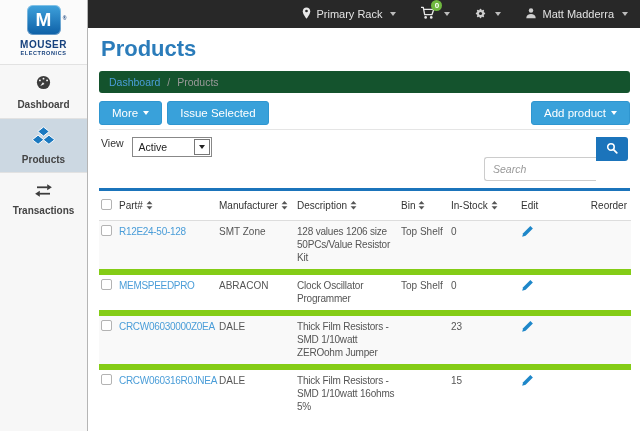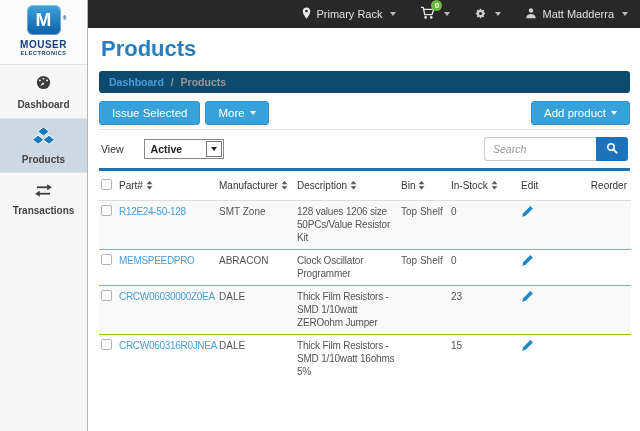--- a/index.html
+++ b/index.html
@@ -35,63 +35,63 @@
   .nav-item { height:54px; border-top:1px solid #e2e2e2; display:flex; flex-direction:column;
               align-items:center; justify-content:center; gap:4px; cursor:pointer; }
   .nav-item.active { background:var(--sidebar-active-bg,#ccd8e2); }
   .nav-label { font-size:10px; font-weight:bold; color:#444; }
 
   
   .main { position:absolute; left:89px; top:28px; width:551px; height:403px;
           background:#fff; padding:4px 10px 0 10px; }
   h1.page-title { color:var(--heading-blue,#2b7cba); font-size:22px; line-height:26px;
                   margin:4px 0 9px 2px; font-weight:bold; }
-  .breadcrumb { background:#0c4a6e; border-radius:3px; padding:5px 10px; font-size:10.5px;
-                color:#999;font-weight:bold; }
+  .breadcrumb { background:#14532d; border-radius:3px; padding:5px 10px; font-size:10.5px;
+                color:#999; }
   .breadcrumb a { color:var(--link-blue,#4a9dd8); text-decoration:none; cursor:pointer; }
   .bc-sep { margin:0 4px; color:#999; }
 
   .toolbar { margin-top:8px; display:flex; align-items:center; }
   .btn { background:var(--accent-blue,#39a1da); border:1px solid #2f96d0; color:#fff;
          font-size:11.5px; font-family:"Liberation Sans",sans-serif; padding:5px 12px;
          border-radius:3px; cursor:pointer; display:inline-flex; align-items:center; }
   .btn + .btn { margin-left:5px; }
   .btn .caret { border-top-color:#fff; margin-left:5px; }
   .spacer { flex:1; }
   .toolbar-divider { border-bottom:1px solid #e5e5e5; margin-top:4px; }
 
-  .filter-row { display:flex; align-items:center; padding:7px 2px 7px 2px;gap:12px; }
+  .filter-row { display:flex; align-items:flex-start; padding:7px 2px 7px 2px; }
   .view-label { font-size:10.5px; color:#333; margin-right:8px; }
   .view-select { width:80px; height:20px; border:1px solid #888; background:#fff;
                  display:inline-flex; align-items:center; justify-content:space-between;
-                 font-size:10.5px; color:#222; padding-left:6px; cursor:pointer;font-weight:bold; }
+                 font-size:10.5px; color:#222; padding-left:6px; cursor:pointer; }
   .select-arrow-box { width:16px; height:16px; margin-right:1px; border:1px solid #777;
                       background:#fff; display:flex; align-items:center; justify-content:center; }
   .select-arrow-box .caret { border-top-color:#222; margin-left:0; }
   .search-group { display:flex; }
   .search-input { width:112px; height:24px; border:1px solid #ccc; border-right:none;
                   border-radius:3px 0 0 3px; font-size:10.5px; font-style:italic;
                   padding:0 8px; color:#444; outline:none;
-                  font-family:"Liberation Sans",sans-serif; }
+                  font-family:"Liberation Sans",sans-serif;margin-top:20px; }
   .search-input::placeholder { color:#999; font-style:italic; }
   .search-btn { width:32px; height:24px; background:var(--dark-blue,#1b74bb); border:none;
                 border-radius:0 3px 3px 0; cursor:pointer; display:flex; align-items:center;
                 justify-content:center; }
   .blue-bar { height:3px; background:var(--dark-blue,#1b74bb); }
 
   
   table.products { width:100%; table-layout:fixed; border-collapse:collapse;
                    font-size:10px; color:#555; }
   th { text-align:left; font-weight:normal; color:#333; padding:8px 4px 8px 2px;
        border-bottom:1px solid #ddd; white-space:nowrap; font-size:10px; }
   th.sortable { cursor:pointer; }
   th .sort-icon { margin-left:3px; vertical-align:-1px; }
   th.col-reorder { text-align:right; padding-right:4px; }
   td { padding:4px 4px 5px 2px; vertical-align:top; line-height:13px; }
-  tbody tr { border-top:1px solid #84cc16; }
+  tbody tr { border-top:6px solid #84cc16; }
   tbody tr:first-child { border-top:none; }
   tbody tr:nth-child(odd) { background:#f9f9f9; }
   td.cell-desc { white-space:pre-line; letter-spacing:-0.2px; }
   td.cell-bin, td.cell-part { white-space:nowrap;margin-left:25px; }
   td.cell-part a { color:var(--link-blue,#4a9dd8); text-decoration:none; cursor:pointer;
                    letter-spacing:-0.3px; }
   .checkbox { display:inline-block; width:11px; height:11px; background:#fff;
               border:1px solid #b3b3b3; border-radius:2px; cursor:pointer; }
   .pencil-btn { cursor:pointer; display:inline-block; }
 </style>
@@ -203,25 +203,25 @@
   <h1 class="page-title">Products</h1>
 
   <div class="breadcrumb">
     <a>Dashboard</a>
     <span class="bc-sep">/</span>
     <span>Products</span>
   </div>
 
   <div class="toolbar">
     <button class="btn">
-      <span>Issue Selected</span>
+      <span>More</span>
+        <span class="caret"></span>
     </button>
     <button class="btn">
-      <span>More</span>
-        <span class="caret"></span>
+      <span>Issue Selected</span>
     </button>
     <span class="spacer"></span>
     <button class="btn">
       <span>Add product</span>
         <span class="caret"></span>
     </button>
   </div>
   <div class="toolbar-divider"></div>
 
   <div class="filter-row">

